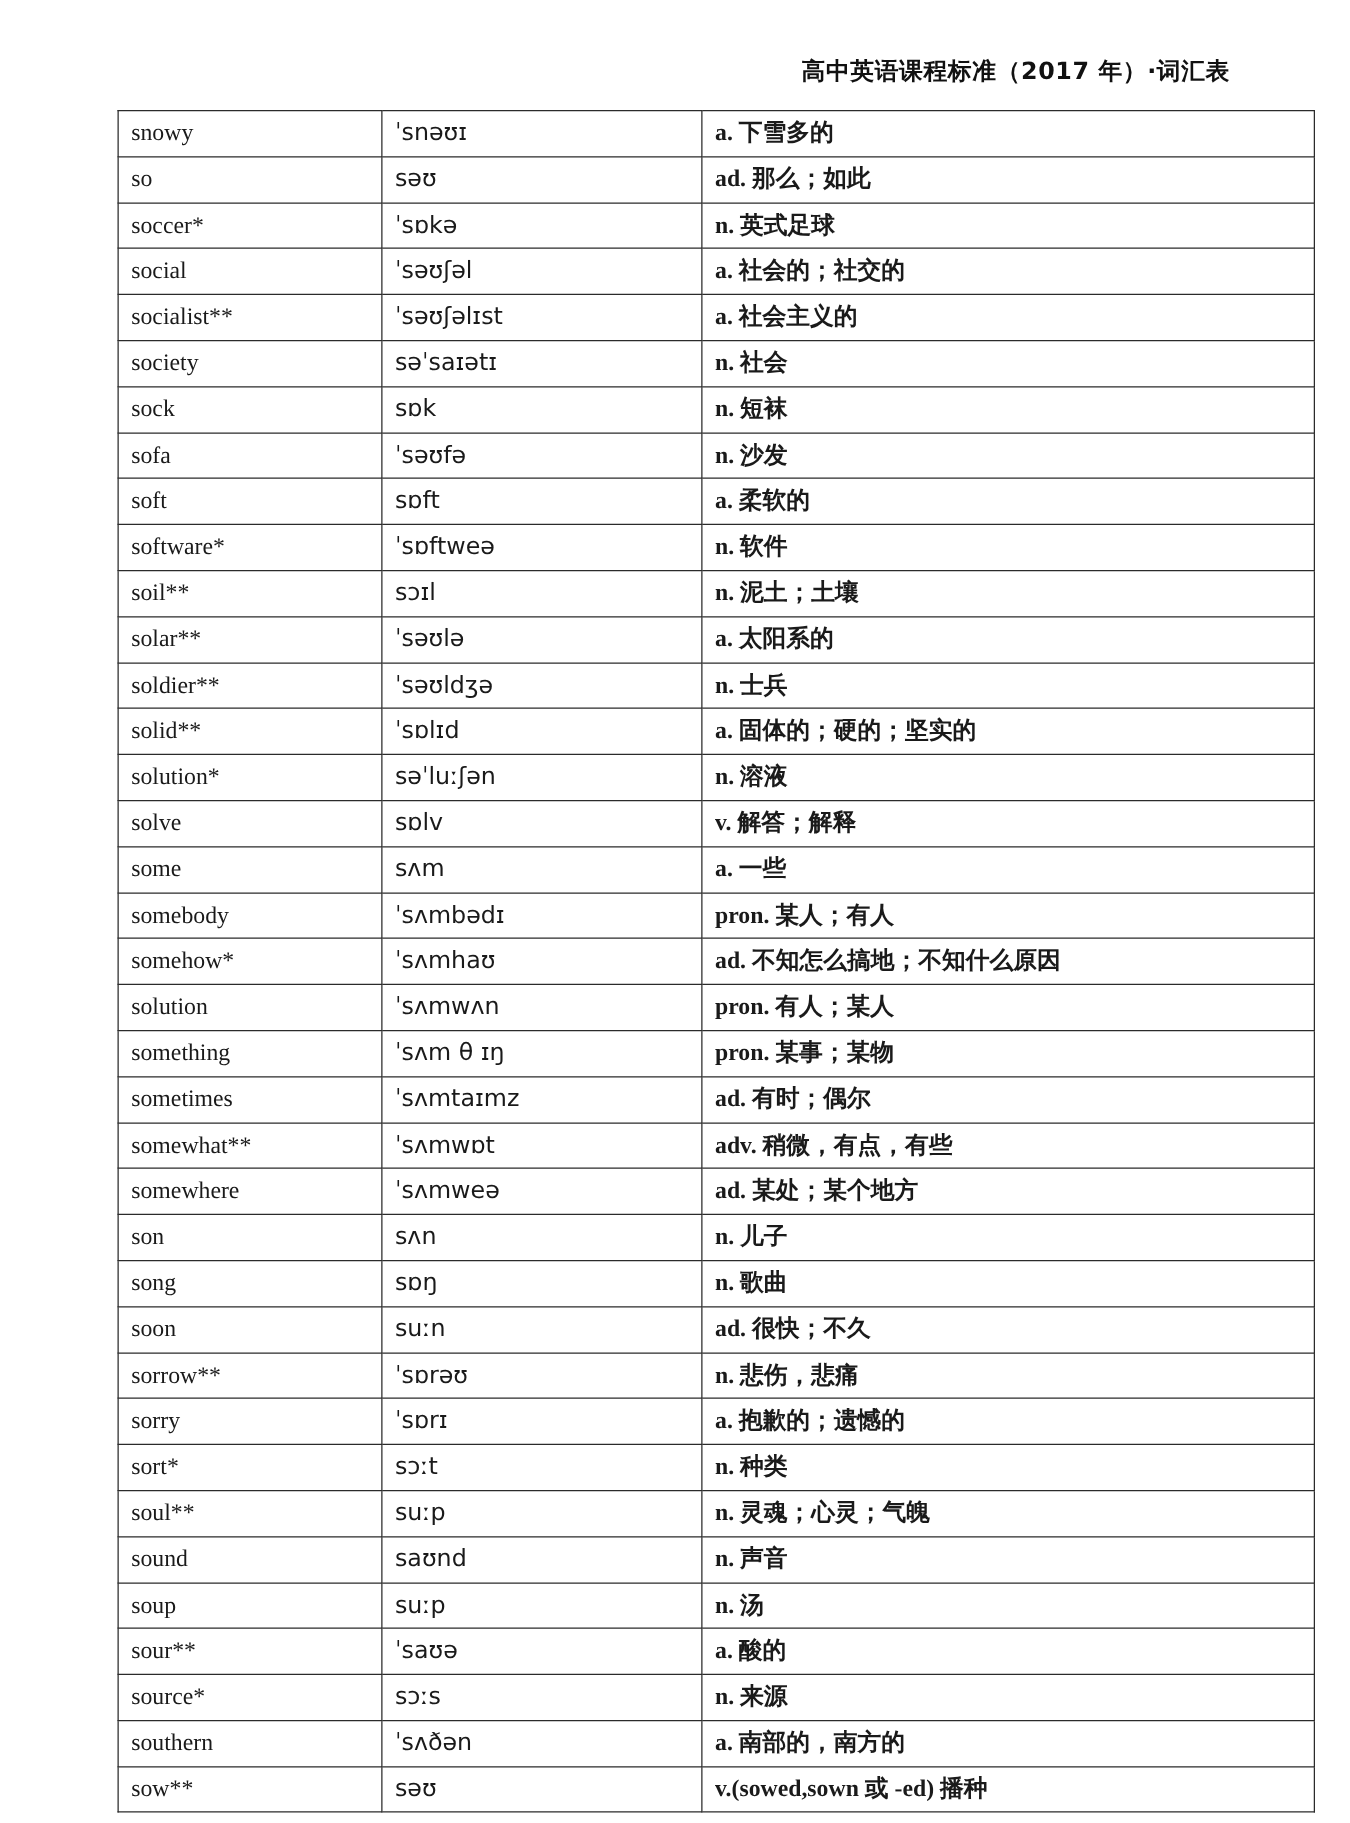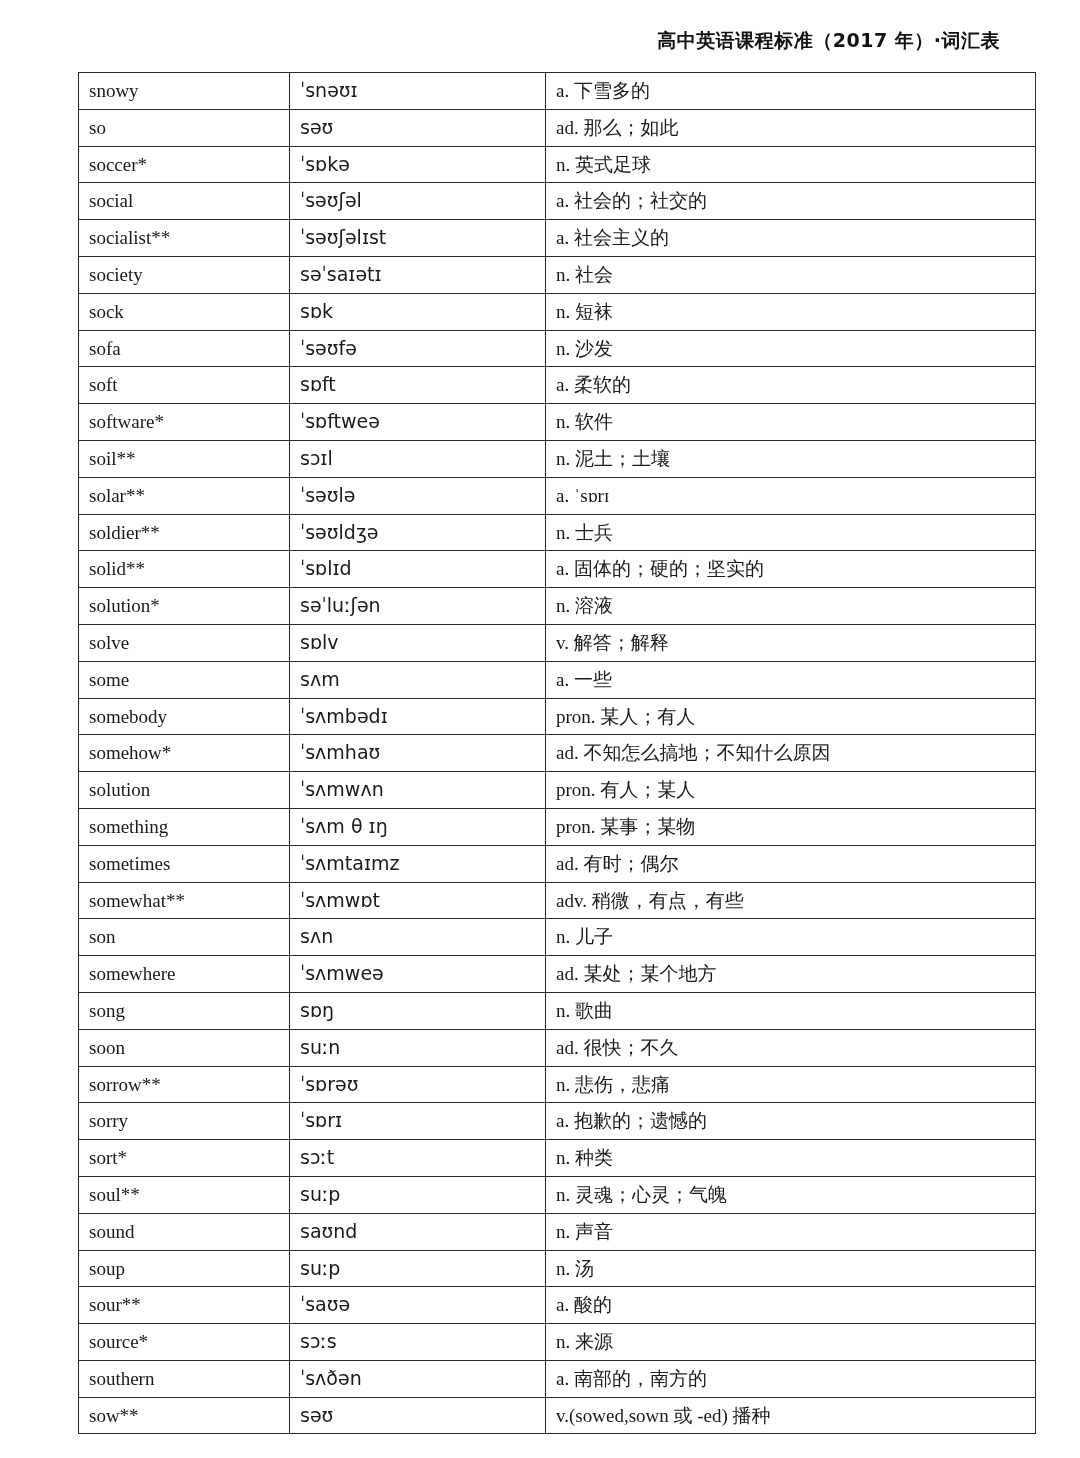--- a/index.html
+++ b/index.html
@@ -12,21 +12,21 @@
     height: 1458px;
     font-family: "Liberation Serif", "DejaVu Serif", serif;
     color: #1a1a1a;
     position: relative;
     overflow: hidden;
   }
   .page {
     width: 1080px;
     height: 1458px;
     box-sizing: border-box;
-    padding: 0;
+    padding: 16px;
     position: relative;
   }
   .doc-header {
     text-align: right;
     font-family: "DejaVu Sans", "Liberation Sans", sans-serif;
     font-size: 19px;
     font-weight: 700;
     color: #111;
     padding: 28px 80px 0 0;
     letter-spacing: 0.5px;
@@ -54,20 +54,21 @@
     font-family: "Liberation Serif", "DejaVu Serif", serif;
   }
   td.col-phon {
     width: 245px;
     font-family: "DejaVu Sans", "Liberation Sans", sans-serif;
     font-size: 18px;
   }
   td.col-mean {
     width: 479px;
     font-family: "Liberation Serif", "DejaVu Serif", serif;
+    font-weight: bold;
   }
 </style>
 </head>
 <body>
 
 <div class="page">
 
   <div class="doc-header">高中英语课程标准（2017 年）·词汇表</div>
 
   <div class="vocab-table-wrap">
@@ -124,21 +125,21 @@
             <td class="col-mean">n. 软件</td>
           </tr>
           <tr>
             <td class="col-word">soil**</td>
             <td class="col-phon">sɔɪl</td>
             <td class="col-mean">n. 泥土；土壤</td>
           </tr>
           <tr>
             <td class="col-word">solar**</td>
             <td class="col-phon">ˈsəʊlə</td>
-            <td class="col-mean">a. ˈsɒrɪ</td>
+            <td class="col-mean">a. 太阳系的</td>
           </tr>
           <tr>
             <td class="col-word">soldier**</td>
             <td class="col-phon">ˈsəʊldʒə</td>
             <td class="col-mean">n. 士兵</td>
           </tr>
           <tr>
             <td class="col-word">solid**</td>
             <td class="col-phon">ˈsɒlɪd</td>
             <td class="col-mean">a. 固体的；硬的；坚实的</td>
@@ -182,30 +183,30 @@
             <td class="col-word">sometimes</td>
             <td class="col-phon">ˈsʌmtaɪmz</td>
             <td class="col-mean">ad. 有时；偶尔</td>
           </tr>
           <tr>
             <td class="col-word">somewhat**</td>
             <td class="col-phon">ˈsʌmwɒt</td>
             <td class="col-mean">adv. 稍微，有点，有些</td>
           </tr>
           <tr>
+            <td class="col-word">somewhere</td>
+            <td class="col-phon">ˈsʌmweə</td>
+            <td class="col-mean">ad. 某处；某个地方</td>
+          </tr>
+          <tr>
             <td class="col-word">son</td>
             <td class="col-phon">sʌn</td>
             <td class="col-mean">n. 儿子</td>
           </tr>
           <tr>
-            <td class="col-word">somewhere</td>
-            <td class="col-phon">ˈsʌmweə</td>
-            <td class="col-mean">ad. 某处；某个地方</td>
-          </tr>
-          <tr>
             <td class="col-word">song</td>
             <td class="col-phon">sɒŋ</td>
             <td class="col-mean">n. 歌曲</td>
           </tr>
           <tr>
             <td class="col-word">soon</td>
             <td class="col-phon">suːn</td>
             <td class="col-mean">ad. 很快；不久</td>
           </tr>
           <tr>

